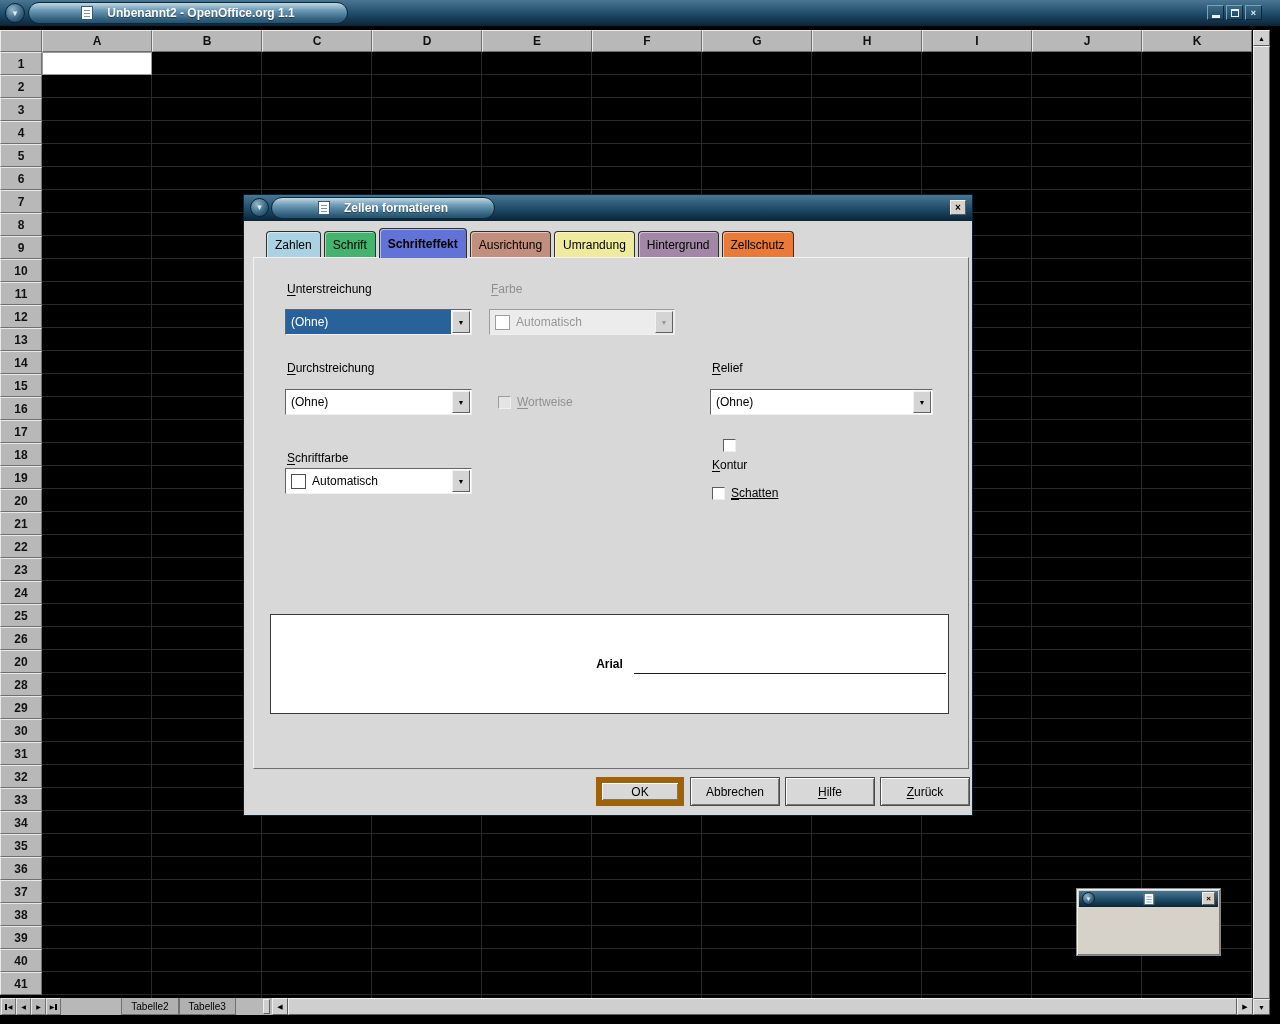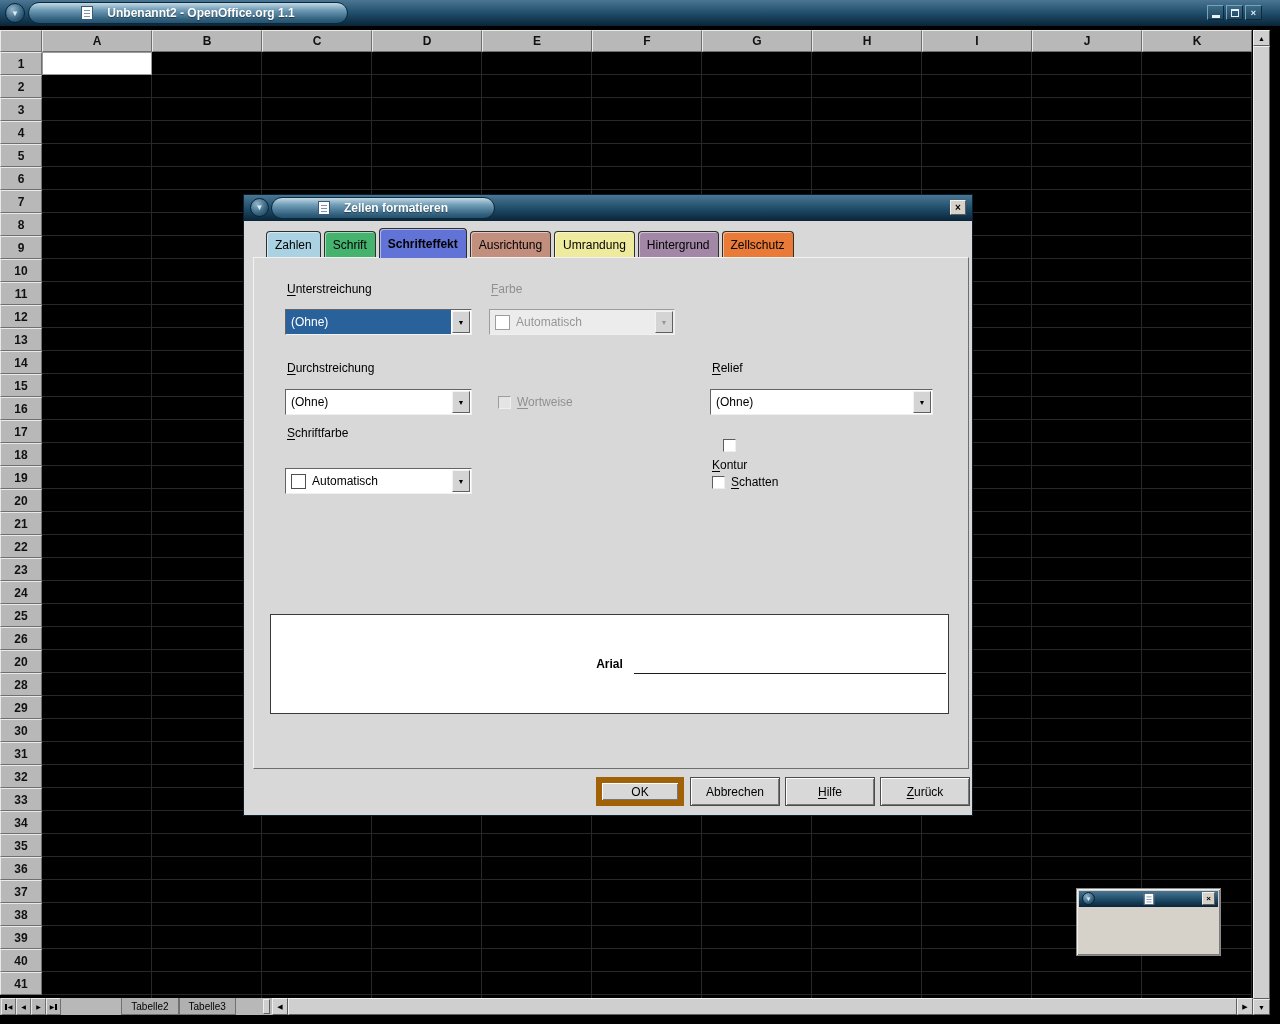--- a/index.html
+++ b/index.html
@@ -320,37 +320,37 @@
     </div>
 
     <div class="lbl" style="left:458px; top:103px;"><u>R</u><span>elief</span></div>
     <div class="combo" style="left:456px; top:131px; width:223px;">
       <span class="combo-val">(Ohne)</span>
       <span class="combo-btn">
           <span>▼</span>
         </span>
     </div>
 
-    <div class="lbl" style="left:33px; top:168px;"><u>S</u><span>chriftfarbe</span></div>
+    <div class="lbl" style="left:33px; top:193px;"><u>S</u><span>chriftfarbe</span></div>
     <div class="combo" style="left:31px; top:210px; width:187px;">
       <span class="combo-val">
         <span class="swatch"></span>
         <span>Automatisch</span>
       </span>
       <span class="combo-btn">
           <span>▼</span>
         </span>
     </div>
 
     <div class="checkrow" style="left:458px; top:181px;flex-direction:column;">
       <span class="checkbox"></span>
       <span><u>K</u><span>ontur</span></span>
     </div>
 
-    <div class="checkrow" style="left:458px; top:217px;">
+    <div class="checkrow" style="left:458px; top:228px;text-decoration:underline;">
       <span class="checkbox"></span>
       <span><u>S</u><span>chatten</span></span>
     </div>
 
     <div class="preview">
       <span class="preview-text">Arial</span>
       <span class="preview-line"></span>
     </div>
   </div>
 

